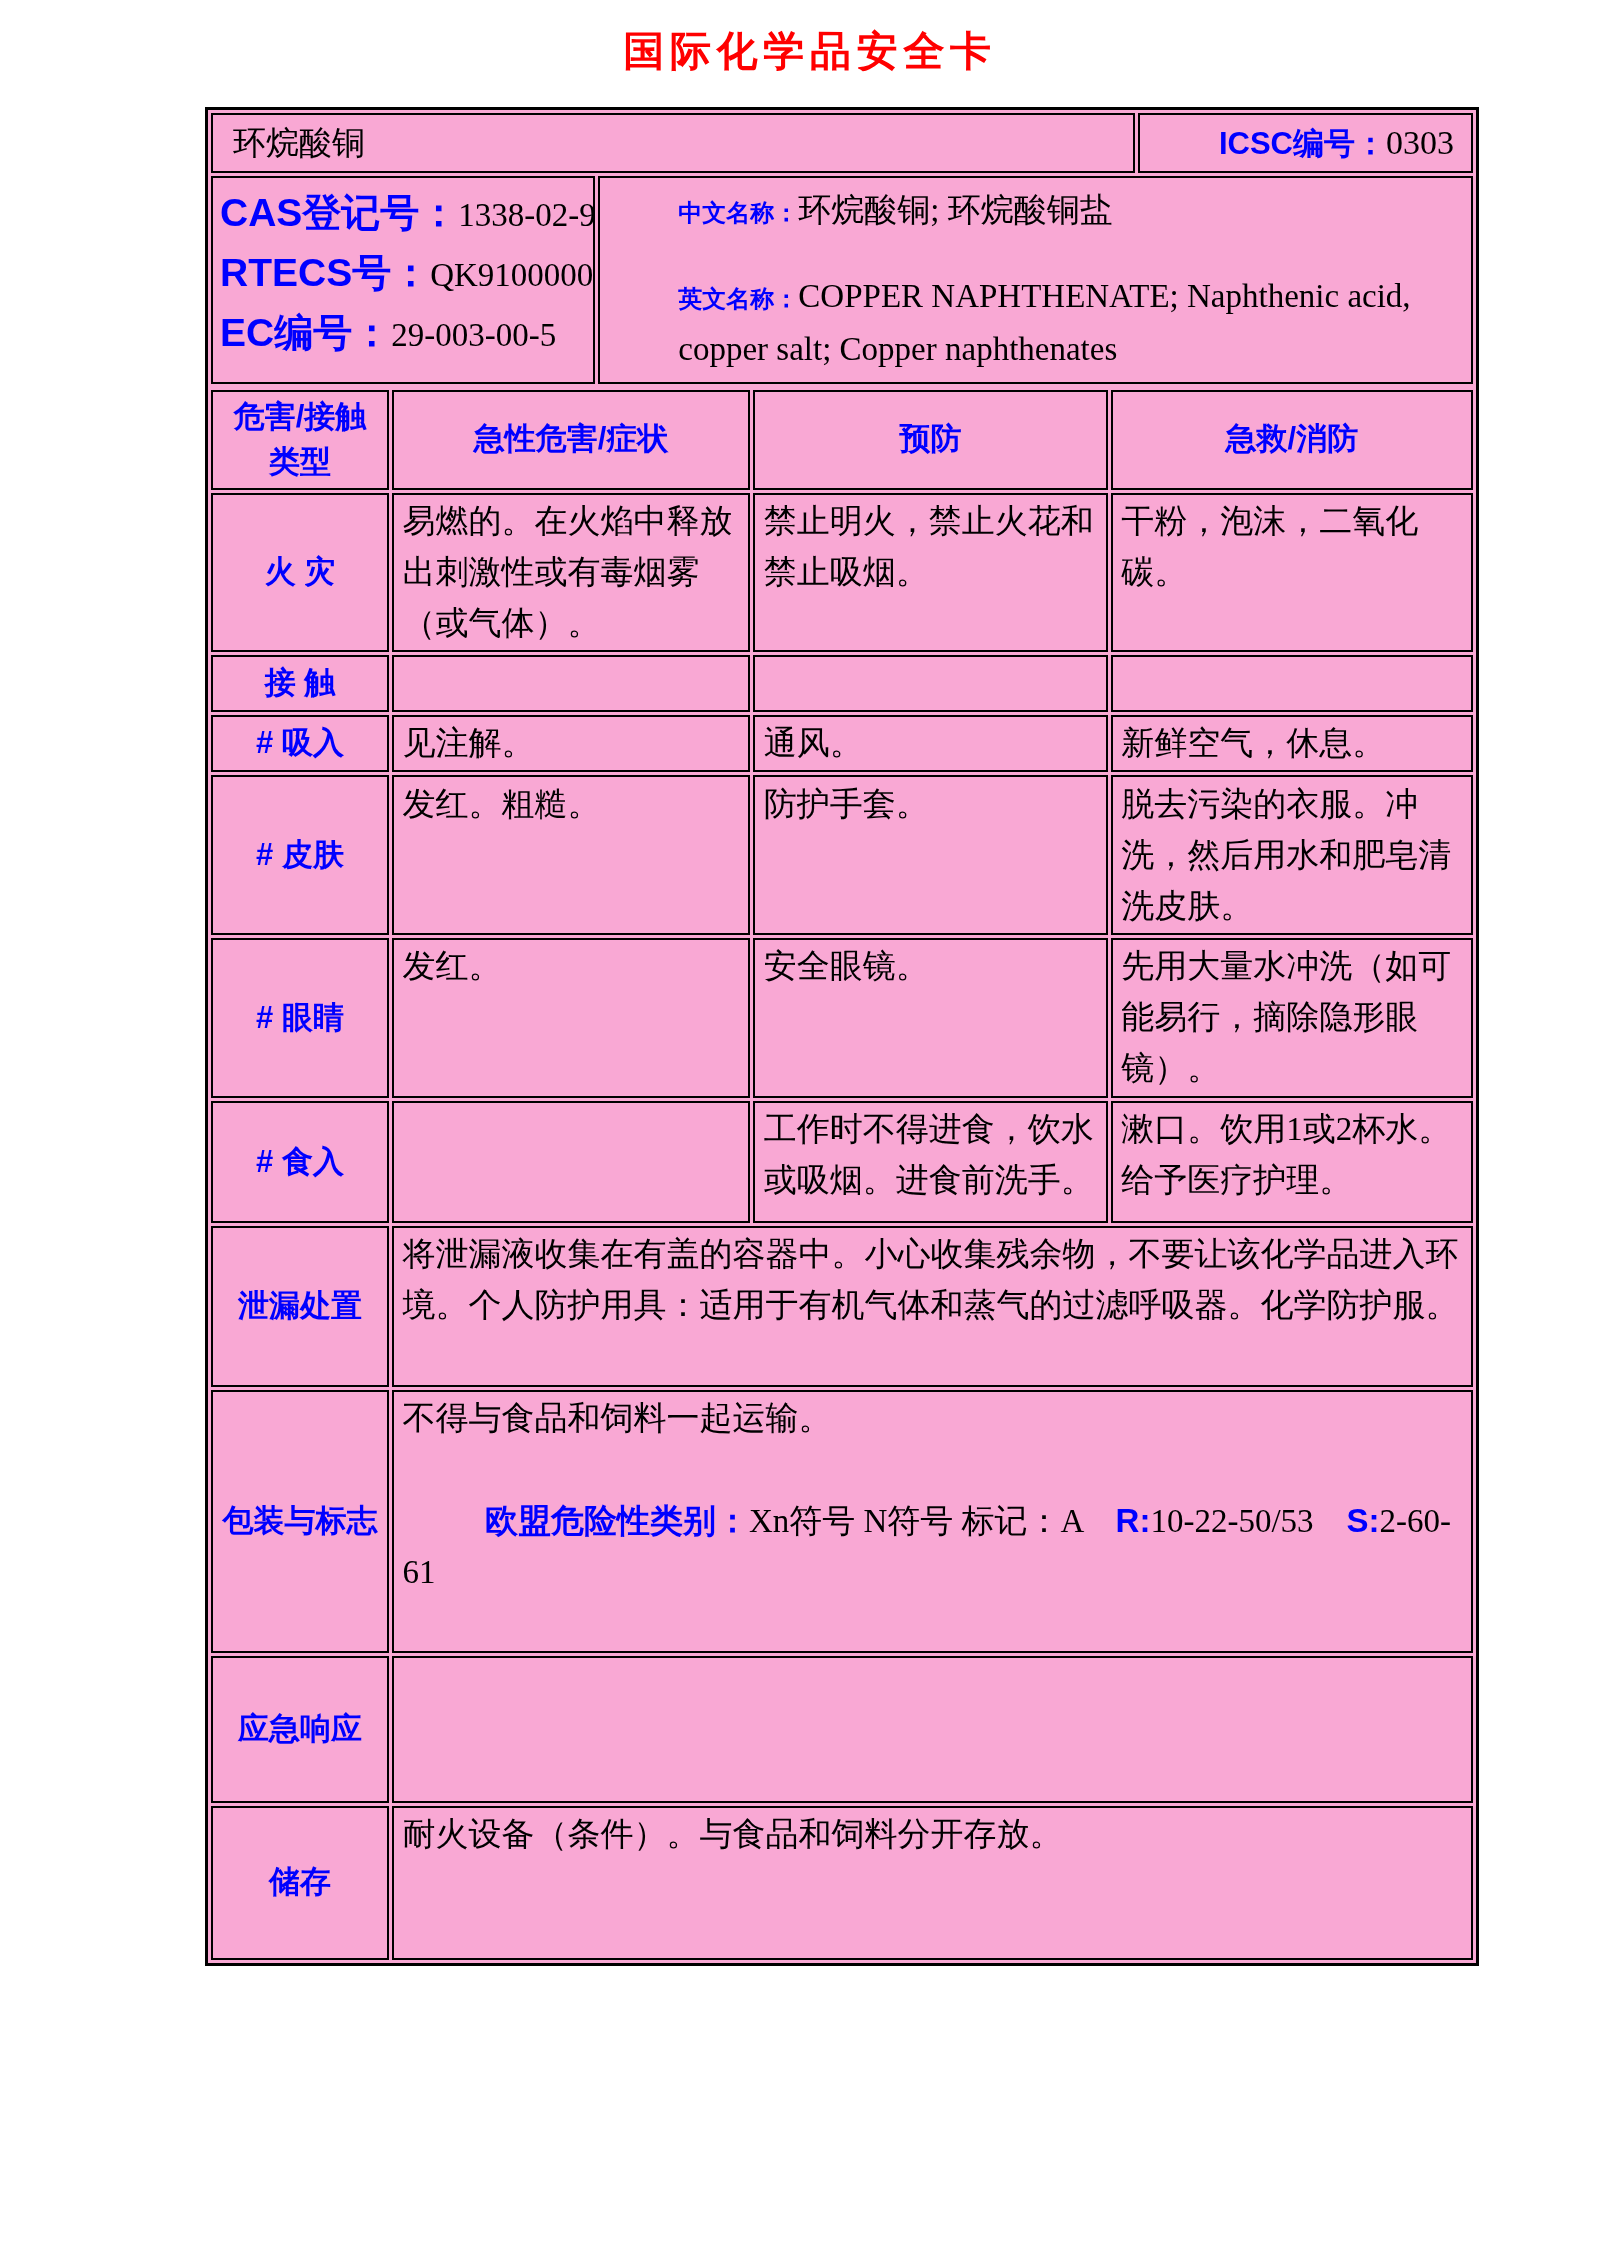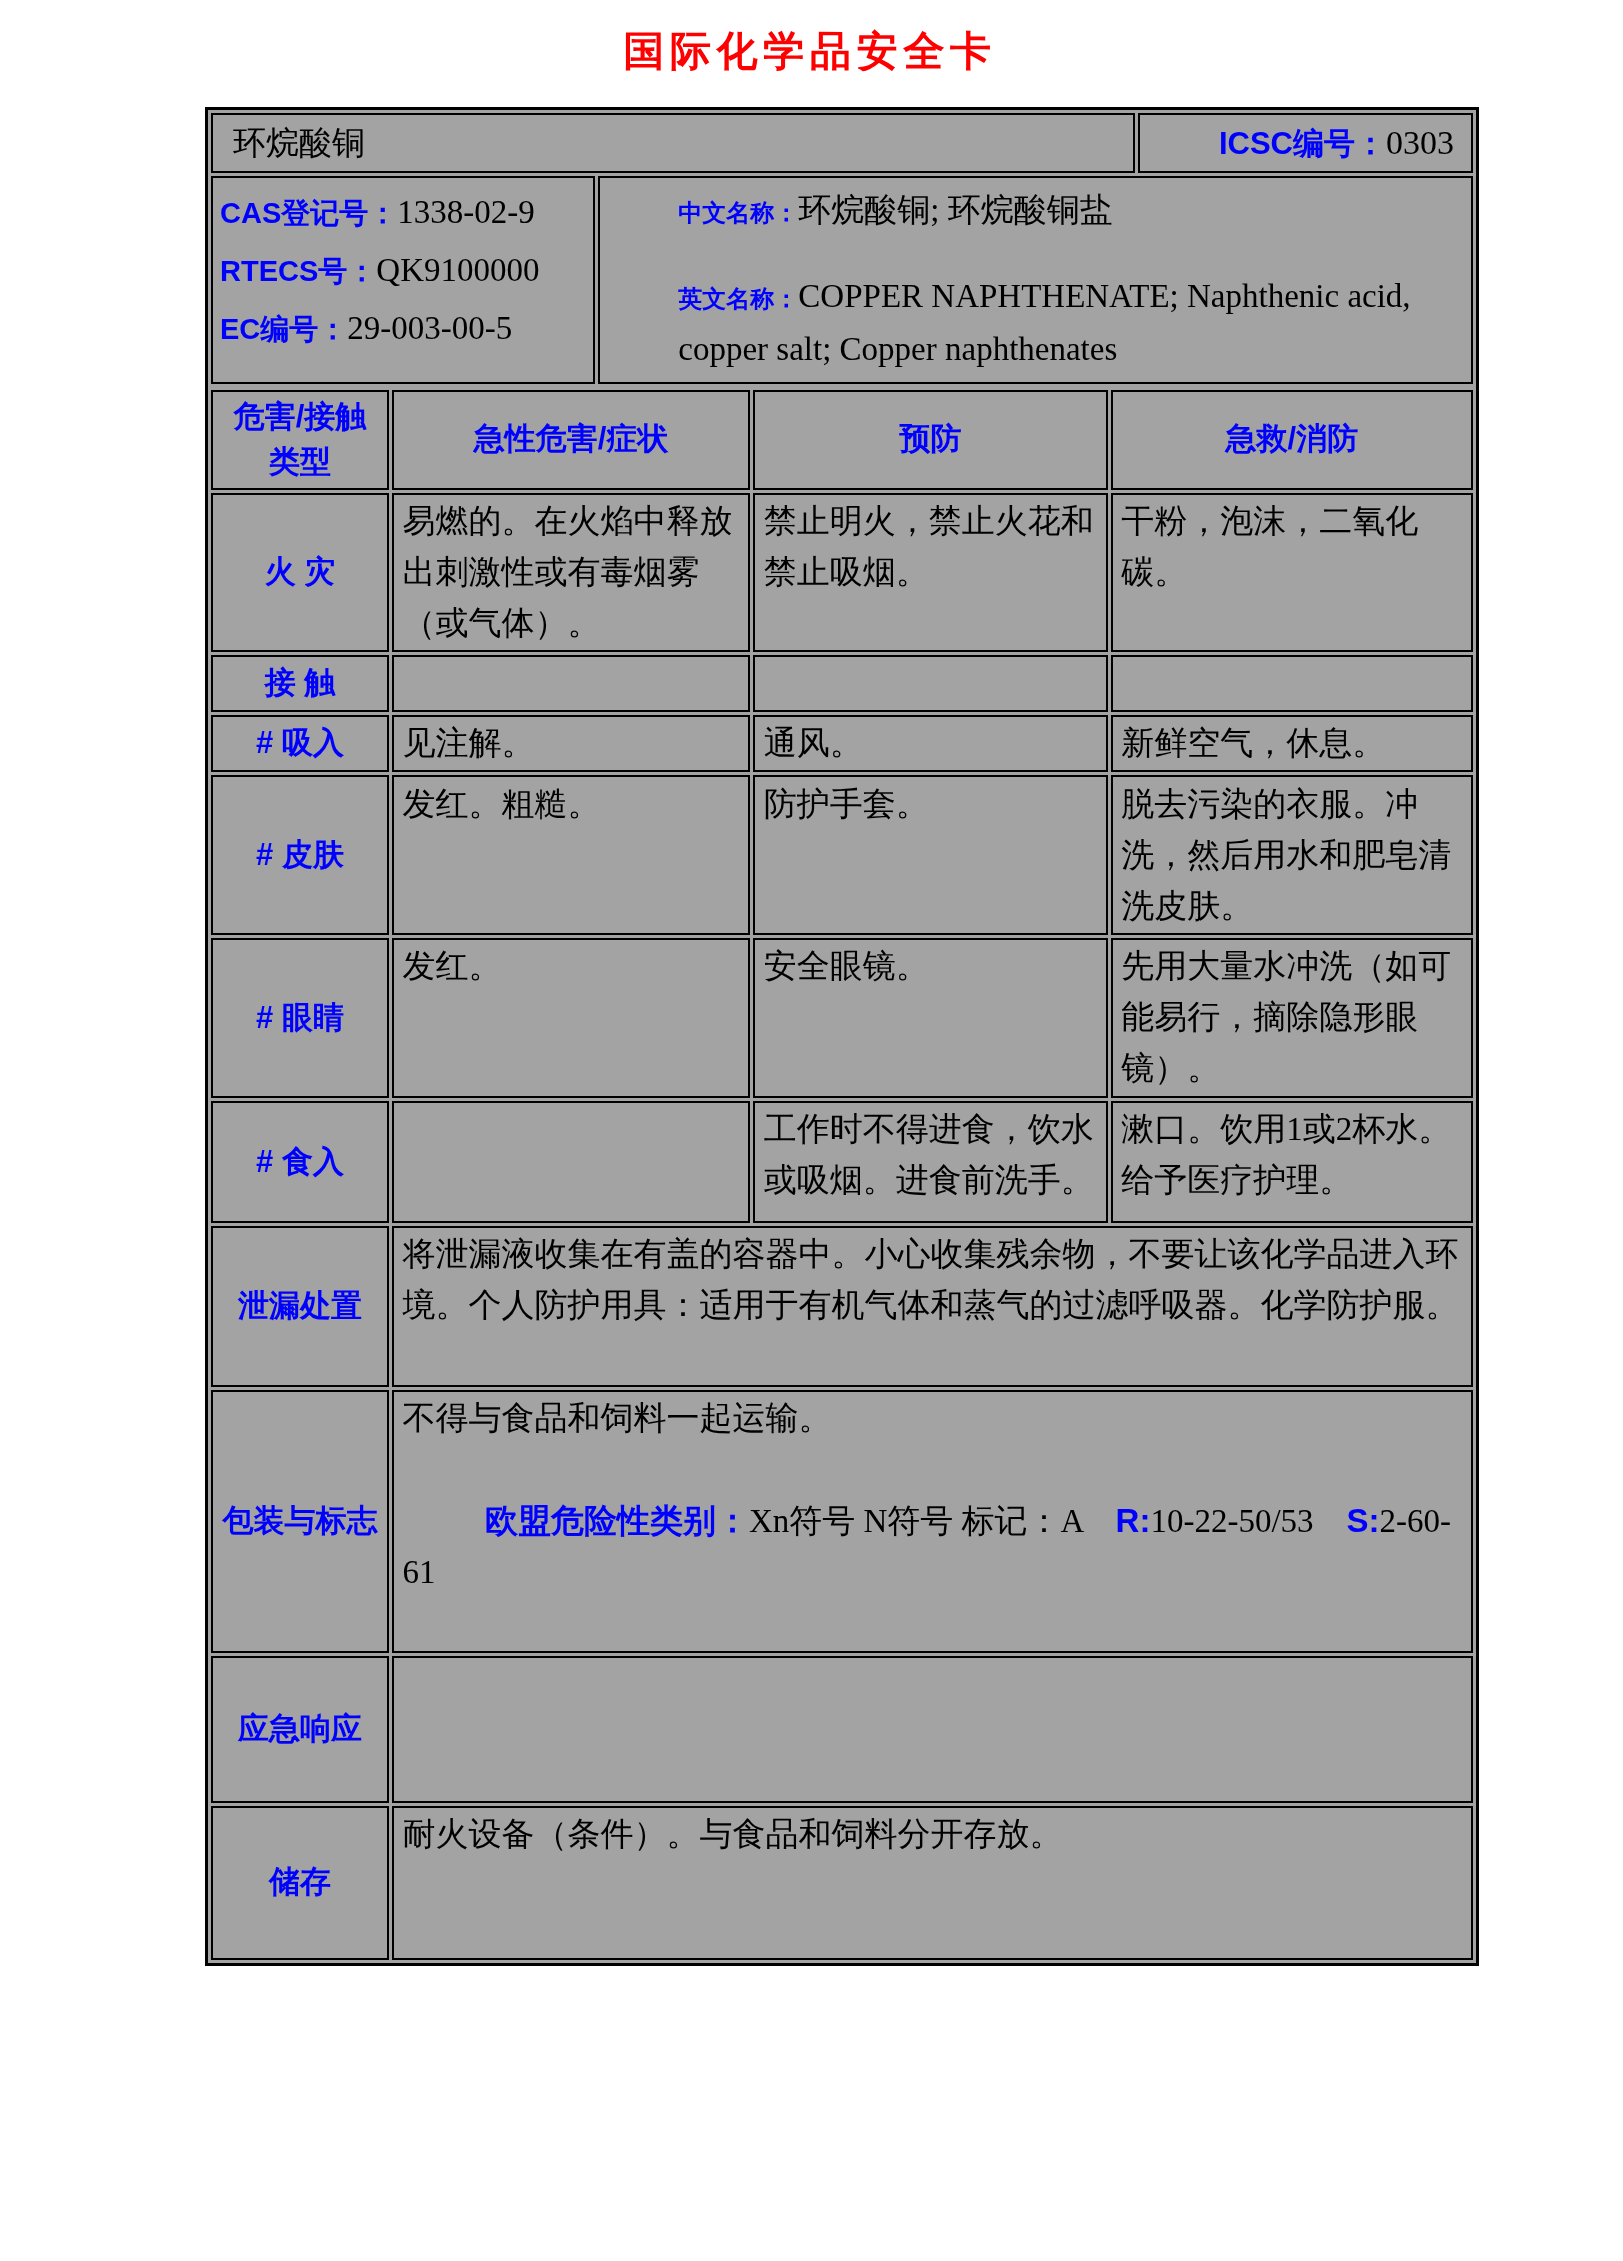--- a/index.html
+++ b/index.html
@@ -16,21 +16,21 @@
     font-size:41px;
     line-height:1.2;
     letter-spacing:5.7px;
     margin:27px 4px 31px 0;
   }
   .card{
     margin-left:205px;
     width:1274px;
     border:3.5px solid #000;
     box-sizing:border-box;
-    background:#a3a3a3;
+    background:#f9a8d4;
     margin-top:15px;
   }
   table{
     width:100%;
     border-collapse:separate;
     border-spacing:3.5px;
     table-layout:fixed;
   }
   td{
     border:2.1px solid #000;
@@ -55,21 +55,21 @@
     line-height:1.5;
     padding:2.8px 4.2px;
   }
   
   td.name-cell{vertical-align:middle;font-size:33px;padding-left:20px;}
   td.icsc-cell{vertical-align:middle;text-align:right;padding-right:17px;white-space:nowrap;}
   td.icsc-cell .lbl{font-size:31px;}
   td.icsc-cell .num{font-size:34px;}
   td.ids-cell{padding:5.7px 5.7px 5.7px 7px;}
   td.ids-cell .idline{line-height:57px;white-space:nowrap;}
-  td.ids-cell .lbl{font-size:29px;}
+  td.ids-cell .lbl{font-size:39px;}
   td.names-cell{padding:7px 10px 7px 78px;}
   td.names-cell p{margin:0;line-height:51px;}
   td.names-cell p.cn{margin-bottom:33px;}
   td.names-cell .lbl{font-size:24px;}
   
   td.colhead{
     text-align:center;vertical-align:middle;
     font-family:"Liberation Sans","DejaVu Sans",sans-serif;
     font-weight:bold;color:#0000FF;
     font-size:31px;line-height:1.45;padding:2.8px;

